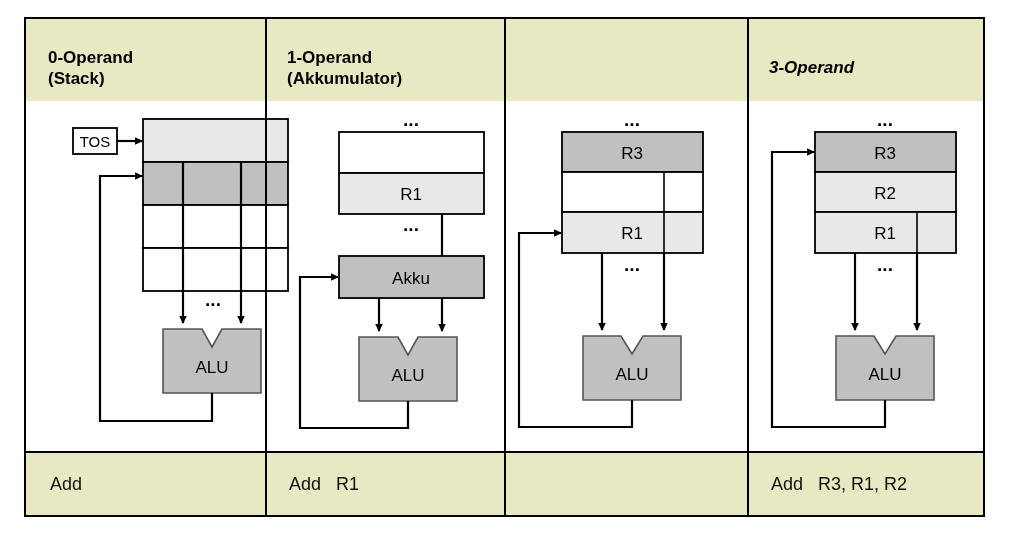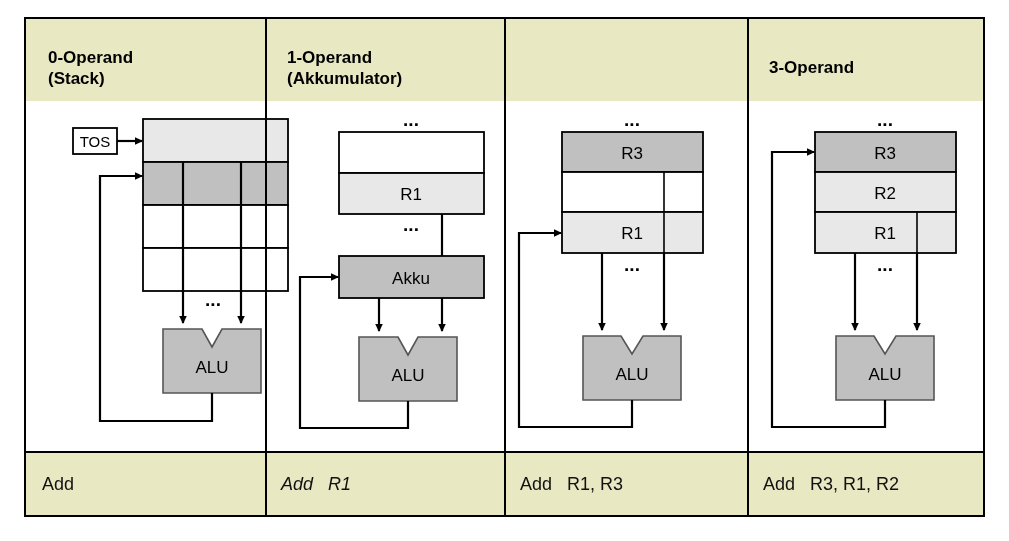--- a/index.html
+++ b/index.html
@@ -73,21 +73,21 @@
     height: 62px;
     background: #e8e8c3;
     box-sizing: border-box;
   }
   .footer-cell {
     position: absolute;
     top: 0;
     height: 100%;
     display: flex;
     align-items: center;
-    padding-left: 16px;
+    padding-left: 24px;
     box-sizing: border-box;
   }
   .footer-cell .ftxt {
     font-size: 18px;
     color: #111;
     white-space: pre;
   }
   
   .vsep {
     position: absolute;
@@ -113,21 +113,21 @@
 
     <div class="header-row">
       <div class="header-cell" style="left:0px; width:239px;">
         <span class="htxt">0-Operand
 (Stack)</span>
       </div>
       <div class="header-cell" style="left:239px; width:239px;">
         <span class="htxt">1-Operand
 (Akkumulator)</span>
       </div>
-      <div class="header-cell" style="left:721px; width:236px;">
+      <div class="header-cell" style="left:721px; width:236px;font-style:italic;">
         <span class="htxt">3-Operand</span>
       </div>
     </div>
 
     <div class="body-row"></div>
 
     <div class="col-canvas" style="left:0px; width:239px;margin-left:36px;">
       <svg width="239" height="352" viewBox="0 0 239 352">
         <defs>
           <marker id="ah1" markerWidth="9" markerHeight="9" refX="7.5" refY="4.5" orient="auto" markerUnits="userSpaceOnUse">
@@ -251,25 +251,22 @@
         <text x="138" y="279" font-family="Liberation Sans, sans-serif" font-size="17" fill="#000" text-anchor="middle">ALU</text>
 
         <path d="M138,299 L138,326 L25,326 L25,51 L67,51" fill="none" stroke="#000" stroke-width="2.2" marker-end="url(#ah4)"></path>
       </svg>
     </div>
 
     <div class="footer-row">
       <div class="footer-cell" style="left:0px; width:239px;">
         <span class="ftxt">Add</span>
       </div>
-      <div class="footer-cell" style="left:239px; width:225px;font-style:italic;">
+      <div class="footer-cell" style="left:239px; width:225px;">
         <span class="ftxt">Add   R1</span>
-      </div>
-      <div class="footer-cell" style="left:478px; width:243px;">
-        <span class="ftxt">Add   R1, R3</span>
       </div>
       <div class="footer-cell" style="left:721px; width:208px;">
         <span class="ftxt">Add   R3, R1, R2</span>
       </div>
     </div>
 
     <div class="vsep" style="left:239px;"></div>
     <div class="vsep" style="left:478px;"></div>
     <div class="vsep" style="left:721px;"></div>
 

